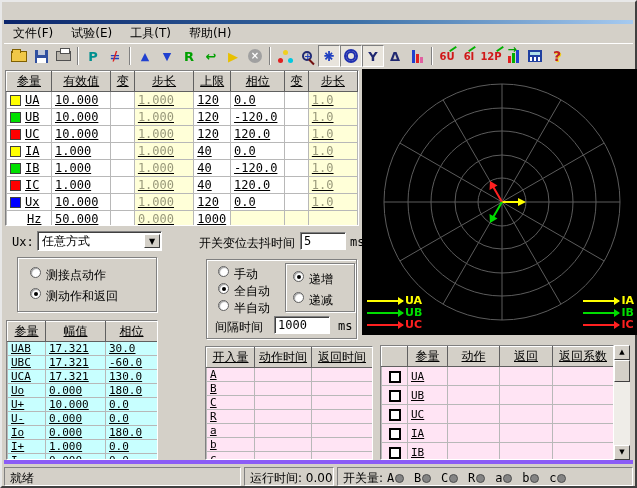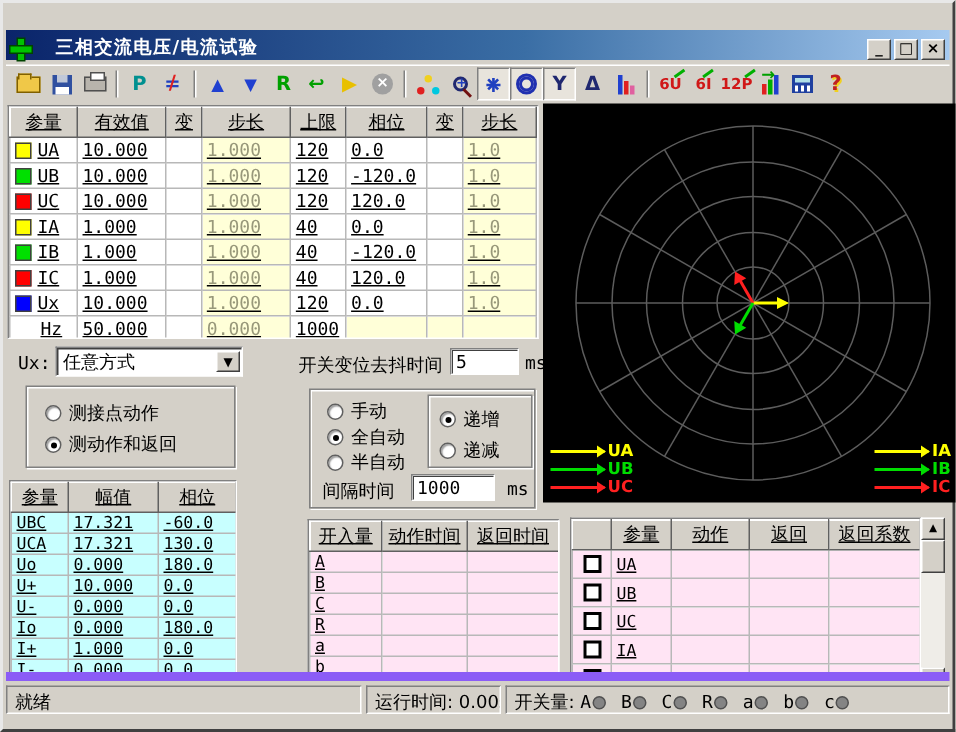--- a/index.html
+++ b/index.html
@@ -81,56 +81,62 @@
   .act-table td { height:19px; background:#ffe4f4; font-size:11px; }
   .act-table th { height:15px; }
   .cbx { display:inline-block; width:12px; height:12px; background:#fff; border:2px solid #000; vertical-align:middle; }
 
   
   .lbl { position:absolute; white-space:nowrap; }
   .field { position:absolute; background:#fff; border:1px solid; border-color:#808080 #fff #fff #808080; box-shadow:inset 1px 1px 0 #404040; padding:1px 3px; font-size:12px; }
   .combo { display:flex; align-items:center; justify-content:space-between; padding:1px 1px 1px 4px; }
   .combo-btn { width:16px; height:14px; background:#d4d0c8; border:1px solid; border-color:#fff #404040 #404040 #fff; font-size:8px; text-align:center; line-height:13px; }
   .groupbox { position:absolute; border:1px solid #808080; box-shadow:inset 1px 1px 0 #fff, 1px 1px 0 #fff; }
-  .radio-row { position:absolute; display:flex; align-items:center; gap:5px; white-space:nowrap; }
+  .radio-row { position:absolute; display:flex; gap:5px; white-space:nowrap; }
   .radio { width:11px; height:11px; border-radius:50%; background:#fff; border:1px solid #606060; box-shadow:inset 1px 1px 1px #a0a0a0; position:relative; flex:0 0 auto; }
   .radio.sel::after { content:""; position:absolute; left:3px; top:3px; width:4px; height:4px; border-radius:50%; background:#000; }
 
   
   .chart { position:absolute; left:360px; top:67px; width:277px; height:266px; background:#000; }
   .legend { position:absolute; display:flex; flex-direction:column; gap:1px; }
   .leg-row { display:flex; align-items:center; height:11px; font-size:11px; font-weight:bold; }
   .leg-arrow { position:relative; width:36px; height:2px; background:currentColor; margin-right:2px; }
   .leg-arrow::after { content:""; position:absolute; right:-1px; top:-3px; border-left:6px solid currentColor; border-top:4px solid transparent; border-bottom:4px solid transparent; }
 
   
   .sb { position:absolute; width:16px; background:#efede8; }
   .sb-btn { position:absolute; left:0; width:16px; height:15px; background:#d4d0c8; border:1px solid; border-color:#fff #404040 #404040 #fff; font-size:7px; text-align:center; line-height:13px; }
   .sb-thumb { position:absolute; left:0; width:16px; height:22px; background:#d4d0c8; border:1px solid; border-color:#fff #404040 #404040 #fff; }
 
   
-  .statusbar { position:absolute; left:2px; right:2px; bottom:14px; height:24px; background:#d4d0c8; border-top:6px solid #8b5cf6; }
+  .statusbar { position:absolute; left:2px; right:2px; bottom:2px; height:24px; background:#d4d0c8; border-top:4px solid #8b5cf6; }
   .status-panel { position:absolute; top:3px; height:19px; border:1px solid; border-color:#808080 #fff #fff #808080; padding:2px 5px; white-space:nowrap; overflow:hidden; }
   .led { display:inline-block; width:9px; height:9px; border-radius:50%; background:#848484; border:1px solid #505050; vertical-align:-1px; margin:0 6px 0 1px; }
 </style>
 </head>
 <body>
 
 <div class="window">
 
   <div class="titlebar">
     <span class="title-icon"></span>
     <span class="title-text">三相交流电压/电流试验</span>
     <span class="win-btns">
       <span class="win-btn">_</span>
       <span class="win-btn">□</span>
       <span class="win-btn">×</span>
     </span>
   </div>
 
+  <div class="menubar">
+    <span class="menu-item">文件(F)</span>
+    <span class="menu-item">试验(E)</span>
+    <span class="menu-item">工具(T)</span>
+    <span class="menu-item">帮助(H)</span>
+  </div>
 
   <div class="toolbar">
     <span class="tb">
         <span class="g-folder"></span>
       </span>
     <span class="tb">
         <span class="g-save"></span>
       </span>
     <span class="tb">
         <span class="g-print"></span>
@@ -413,20 +419,25 @@
           <col style="width:38px">
           <col style="width:60px">
           <col style="width:52px">
         </colgroup>
       <tbody>
           <tr>
         <th>参量</th>
         <th>幅值</th>
         <th>相位</th>
       </tr>
+      <tr>
+            <td>UAB</td>
+            <td>17.321</td>
+            <td>30.0</td>
+          </tr>
       <tr>
             <td>UBC</td>
             <td>17.321</td>
             <td>-60.0</td>
           </tr>
       <tr>
             <td>UCA</td>
             <td>17.321</td>
             <td>130.0</td>
           </tr>

